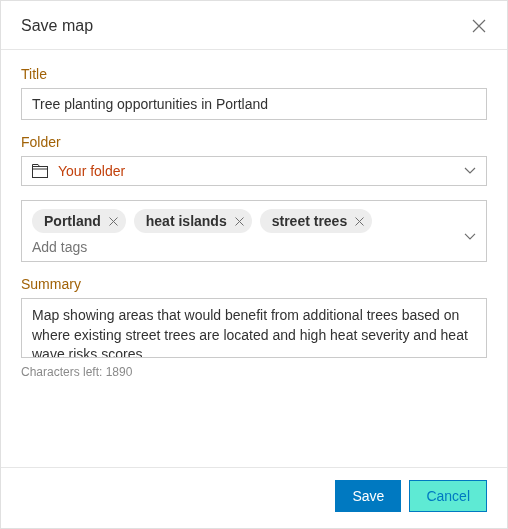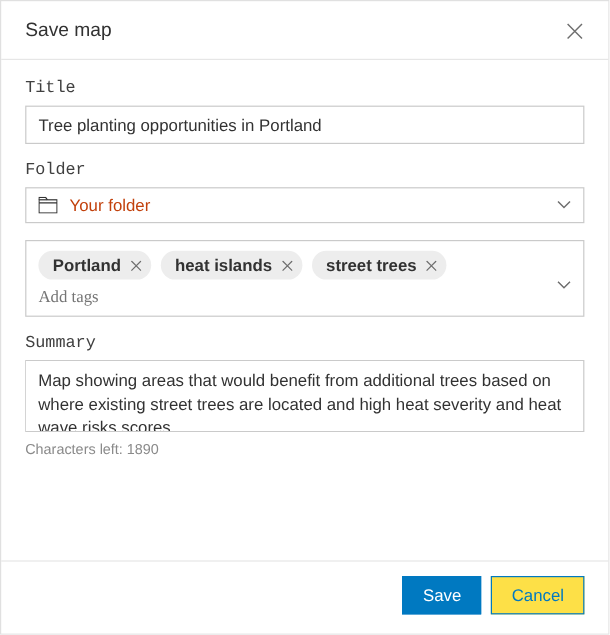--- a/index.html
+++ b/index.html
@@ -43,23 +43,22 @@
     }
     .dialog-body {
       padding: 16px 20px 10px 20px;
       flex: 1;
       overflow: hidden;
     }
     .form-group { margin-bottom: 14px; }
     .form-label {
       display: block;
       font-size: 14px;
-      color: #404040;
+      color: #a16207;
       margin-bottom: 6px;
-      font-family: Liberation Mono, monospace;
     }
     .form-input {
       width: 100%;
       border: 1px solid #cacaca;
       padding: 7px 10px;
       font-size: 14px;
       color: #323232;
       font-family: inherit;
     }
     .folder-select {
@@ -107,21 +106,21 @@
       color: #6e6e6e;
       display: flex;
       align-items: center;
     }
     .tags-input {
       border: none;
       outline: none;
       font-size: 14px;
       color: #6e6e6e;
       width: 100%;
-      font-family: Liberation Serif, serif;
+      font-family: Liberation Sans, sans-serif;
     }
     .tags-chevron {
       position: absolute;
       right: 10px;
       top: 50%;
       transform: translateY(-20%);
       color: #6e6e6e;
     }
     .summary-wrap { position: relative; }
     .summary-textarea {
@@ -154,21 +153,21 @@
       cursor: pointer;
       font-family: inherit;
       border: 1px solid;
     }
     .btn-primary {
       background: #0079c1;
       color: #fff;
       border-color: #0079c1;
     }
     .btn-secondary {
-      background: #fde047;
+      background: #5eead4;
       color: #0079c1;
       border-color: #0079c1;
       text-align: right;
     }
   </style>
 </head>
 <body>
 
 <div class="dialog">
   <div class="dialog-header">

